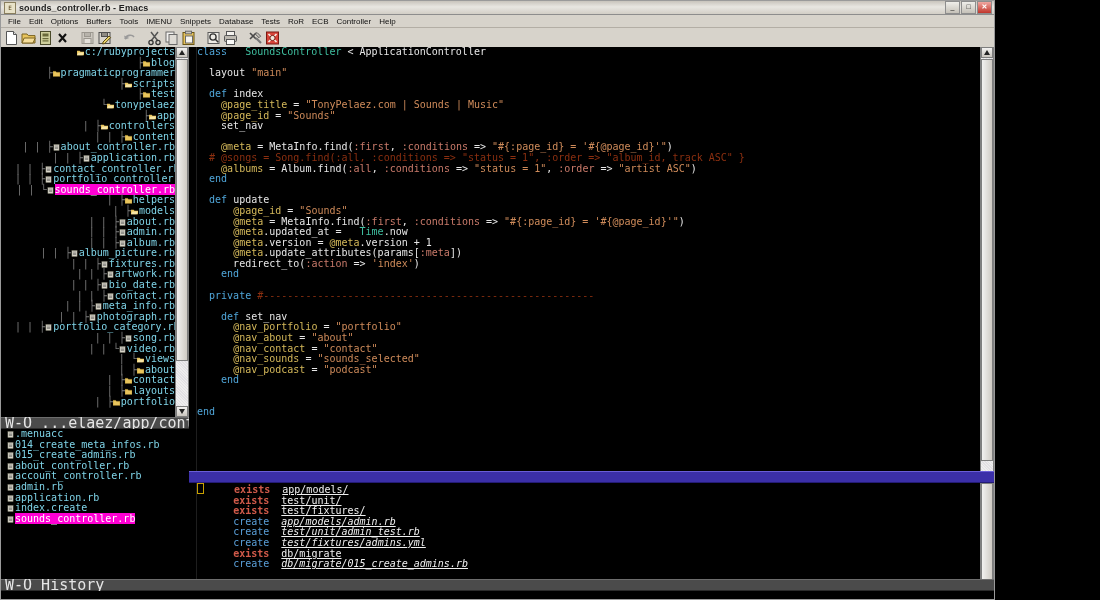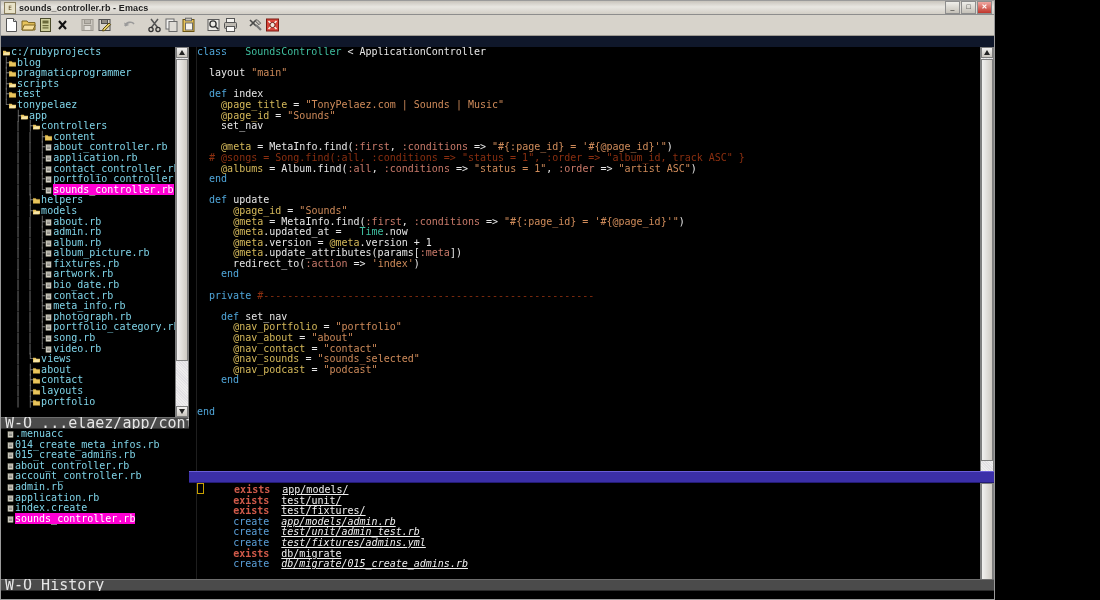--- a/index.html
+++ b/index.html
@@ -1,18 +1,18 @@
 <!DOCTYPE html>
 <html><head>
 <meta charset="utf-8">
 <style>
   html,body{margin:0;padding:0;background:#000;}
   body{width:1100px;height:600px;overflow:hidden;
        font-family:"DejaVu Sans Mono","Liberation Mono",monospace;}
-  .win{position:absolute;left:0;top:0;width:995px;height:600px;background:#0f172a;
+  .win{position:absolute;left:0;top:0;width:995px;height:600px;background:#14b8a6;
        border:1px solid #9a9a9a;box-sizing:border-box;}
 
   
   .titlebar{height:13px;display:flex;align-items:center;
      background:linear-gradient(to bottom,#c8c4bc 0%,#e8e6e1 45%,#d2cec6 100%);
      border-bottom:1px solid #8d8d8d;padding:0 1px;}
   .tb-ico{width:10px;height:10px;margin:0 3px 0 2px;background:#e8e2c8;
      border:1px solid #8a7f5e;font-size:6px;line-height:9px;text-align:center;color:#53401a;}
   .tb-title{flex:1;font-family:"Liberation Sans",sans-serif;font-size:9px;
      font-weight:bold;color:#1d1d1d;letter-spacing:.1px;}
@@ -98,20 +98,35 @@
   <div class="titlebar">
     <div class="tb-ico">E</div>
     <div class="tb-title">sounds_controller.rb - Emacs</div>
     <div class="tb-btns">
       <div class="tb-btn">_</div>
       <div class="tb-btn">□</div>
       <div class="tb-btn close">✕</div>
     </div>
   </div>
 
+  <div class="menubar" id="menubar">
+      <div class="menu-item">File</div>
+      <div class="menu-item">Edit</div>
+      <div class="menu-item">Options</div>
+      <div class="menu-item">Buffers</div>
+      <div class="menu-item">Tools</div>
+      <div class="menu-item">IMENU</div>
+      <div class="menu-item">Snippets</div>
+      <div class="menu-item">Database</div>
+      <div class="menu-item">Tests</div>
+      <div class="menu-item">RoR</div>
+      <div class="menu-item">ECB</div>
+      <div class="menu-item">Controller</div>
+      <div class="menu-item">Help</div>
+    </div>
 
   <div class="toolbar">
     <span class="tool">
         <svg width="15" height="16" viewBox="0 0 15 16">
           <path d="M2.5 1.5h7l3 3v10h-10z" fill="#fff" stroke="#555"></path>
           <path d="M9.5 1.5v3h3" fill="#ddd" stroke="#555"></path>
         </svg>
       </span>
     <span class="tool">
         <svg width="15" height="16" viewBox="0 0 15 16">
@@ -202,21 +217,21 @@
         <svg width="15" height="16" viewBox="0 0 15 16">
           <rect x="1.5" y="2" width="12" height="12" fill="#d9453a" stroke="#7a1a12"></rect>
           <path d="M3.5 4l8 8M11.5 4l-8 8" stroke="#f6efe6" stroke-width="1.6"></path>
           <circle cx="7.5" cy="8" r="2.6" fill="#efe7dc" stroke="#7a1a12"></circle>
         </svg>
       </span>
   </div>
 
   <div class="body">
 
-    <div class="pane" style="left:0;top:0;width:188px;height:370px;">
+    <div class="pane" style="left:0;top:0;width:188px;height:370px;text-align:right;">
       <div class="pane-text" style="right:14px;padding-left:2px;" id="tree"><div class="tree-row"><span class="guide"></span><span><svg class="ico" viewBox="0 0 8 8">
                 <path d="M0 2h3l1 1h4v4H0z" fill="#e8c45c"></path>
                 <path d="M0 7l1.5-3H8L6.5 7z" fill="#f7e6a8"></path>
               </svg></span><span class="dirname">c:/rubyprojects</span></div><div class="tree-row"><span class="guide">├</span><span><svg class="ico" viewBox="0 0 8 8">
                 <path d="M0 1.5h3l1 1h4v5H0z" fill="#e8c45c" stroke="#8a6f1a" stroke-width=".4"></path>
               </svg></span><span class="dirname">blog</span></div><div class="tree-row"><span class="guide">├</span><span><svg class="ico" viewBox="0 0 8 8">
                 <path d="M0 1.5h3l1 1h4v5H0z" fill="#e8c45c" stroke="#8a6f1a" stroke-width=".4"></path>
               </svg></span><span class="dirname">pragmaticprogrammer</span></div><div class="tree-row"><span class="guide">├</span><span><svg class="ico" viewBox="0 0 8 8">
                 <path d="M0 2h3l1 1h4v4H0z" fill="#e8c45c"></path>
                 <path d="M0 7l1.5-3H8L6.5 7z" fill="#f7e6a8"></path>

